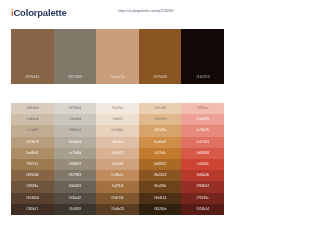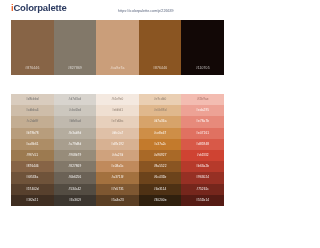--- a/index.html
+++ b/index.html
@@ -18,21 +18,21 @@
     position: relative;
     width: 235px;
     height: 248px;
     background: #ffffff;
     box-sizing: border-box;
   }
 
   
   .header {
     position: relative;
-    height: 20px;
+    height: 29px;
     background: #ffffff;
     display: flex;
     align-items: center;
     padding: 0 8px 4px 11px;
     box-sizing: border-box;
   }
   .logo {
     font-size: 9.5px;
     font-weight: bold;
     letter-spacing: -0.2px;

